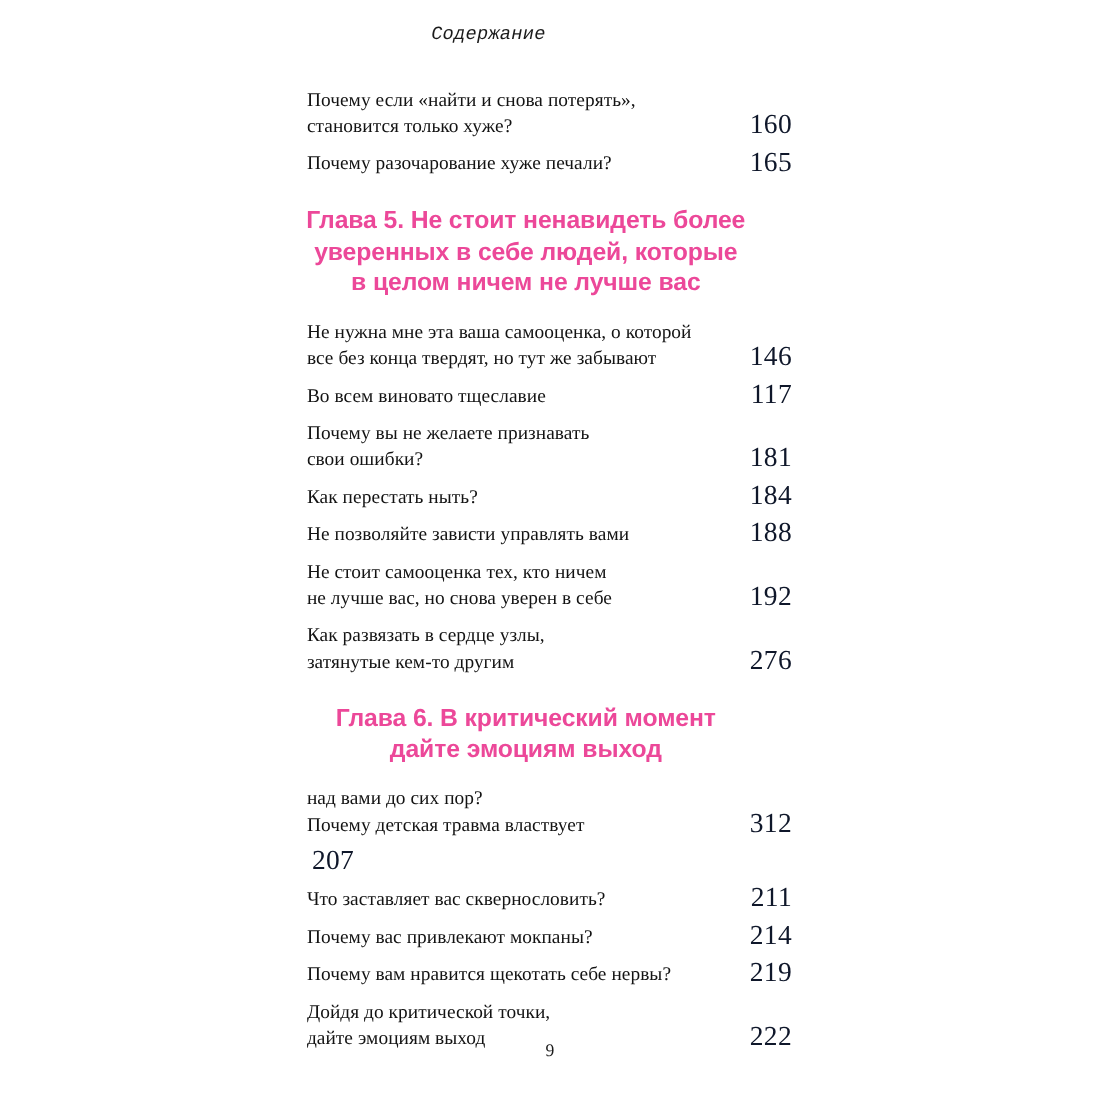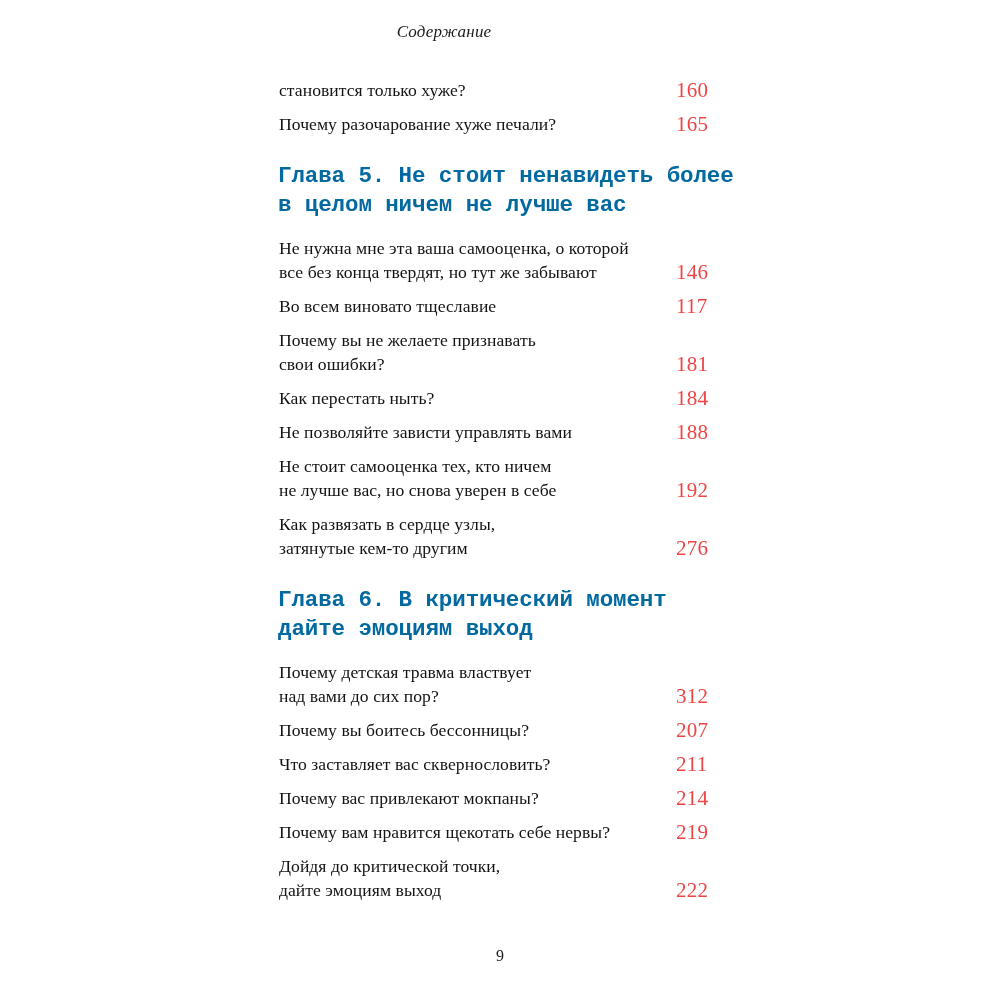--- a/index.html
+++ b/index.html
@@ -23,45 +23,46 @@
     box-sizing: border-box;
   }
 
   
   .running-head {
     position: absolute;
     top: 22px;
     left: 0;
     width: 888px;
     text-align: center;
-    font-family: Liberation Serif, serif;
+    font-family: Liberation Mono, monospace;
     font-style: italic;
     font-size: 17px;
     letter-spacing: 0.2px;
     color: #1a1a1a;
   }
 
   
   .toc {
     position: absolute;
     top: 78px;
     left: 278px;
     width: 442px;
   }
 
   
   .chapter-heading {
-    font-family: Liberation Mono, monospace;
+    font-family: Liberation Sans, sans-serif;
     font-weight: bold;
     font-size: 22.5px;
     line-height: 28.5px;
-    color: #0369a1;
+    color: #ec4899;
     letter-spacing: -0.1px;
     margin-left: 0px;
     width: 400px;
+    text-align: center;
   }
   .chapter-heading .hl {
     display: block;
     white-space: nowrap;
   }
 
   
   .entry {
     display: flex;
     align-items: flex-end;
@@ -75,24 +76,24 @@
     color: #131313;
     padding-left: 1px;
     letter-spacing: 0.05px;
   }
   .entry-title .tl {
     display: block;
     white-space: nowrap;
   }
   .entry-page {
     font-family: "Liberation Serif", "DejaVu Serif", serif;
-    font-size: 21px;
+    font-size: 25px;
     line-height: 24px;
-    color: #ef4444;
-    text-align: left;
+    color: #0f172a;
+    text-align: right;
     min-width: 44px;
     letter-spacing: 0.3px;
   }
 
   
   .gap-entry { height: 10px; }
   .gap-before-chapter { height: 26px; }
   .gap-after-chapter { height: 17px; }
 
   
@@ -110,34 +111,36 @@
 </head>
 <body>
 
 <div class="page">
 
   <div class="running-head">Содержание</div>
 
   <div class="toc" id="toc-root">
       <div class="entry">
         <div class="entry-title">
+          <span class="tl">Почему если «найти и снова потерять»,</span>
           <span class="tl">становится только хуже?</span>
         </div>
         <div class="entry-page">160</div>
       </div>
       <div class="gap-entry"></div>
       <div class="entry">
         <div class="entry-title">
           <span class="tl">Почему разочарование хуже печали?</span>
         </div>
         <div class="entry-page">165</div>
       </div>
       <div class="gap-before-chapter"></div>
       <div class="chapter-heading">
         <span class="hl">Глава 5. Не стоит ненавидеть более</span>
+        <span class="hl">уверенных в себе людей, которые</span>
         <span class="hl">в целом ничем не лучше вас</span>
       </div>
       <div class="gap-after-chapter"></div>
       <div class="entry">
         <div class="entry-title">
           <span class="tl">Не нужна мне эта ваша самооценка, о которой</span>
           <span class="tl">все без конца твердят, но тут же забывают</span>
         </div>
         <div class="entry-page">146</div>
       </div>
@@ -187,30 +190,27 @@
         <div class="entry-page">276</div>
       </div>
       <div class="gap-before-chapter"></div>
       <div class="chapter-heading">
         <span class="hl">Глава 6. В критический момент</span>
         <span class="hl">дайте эмоциям выход</span>
       </div>
       <div class="gap-after-chapter"></div>
       <div class="entry">
         <div class="entry-title">
+          <span class="tl">над вами до сих пор?</span>
           <span class="tl">Почему детская травма властвует</span>
-          <span class="tl">над вами до сих пор?</span>
         </div>
         <div class="entry-page">312</div>
       </div>
       <div class="gap-entry"></div>
       <div class="entry">
-        <div class="entry-title">
-          <span class="tl">Почему вы боитесь бессонницы?</span>
-        </div>
         <div class="entry-page">207</div>
       </div>
       <div class="gap-entry"></div>
       <div class="entry">
         <div class="entry-title">
           <span class="tl">Что заставляет вас сквернословить?</span>
         </div>
         <div class="entry-page">211</div>
       </div>
       <div class="gap-entry"></div>

